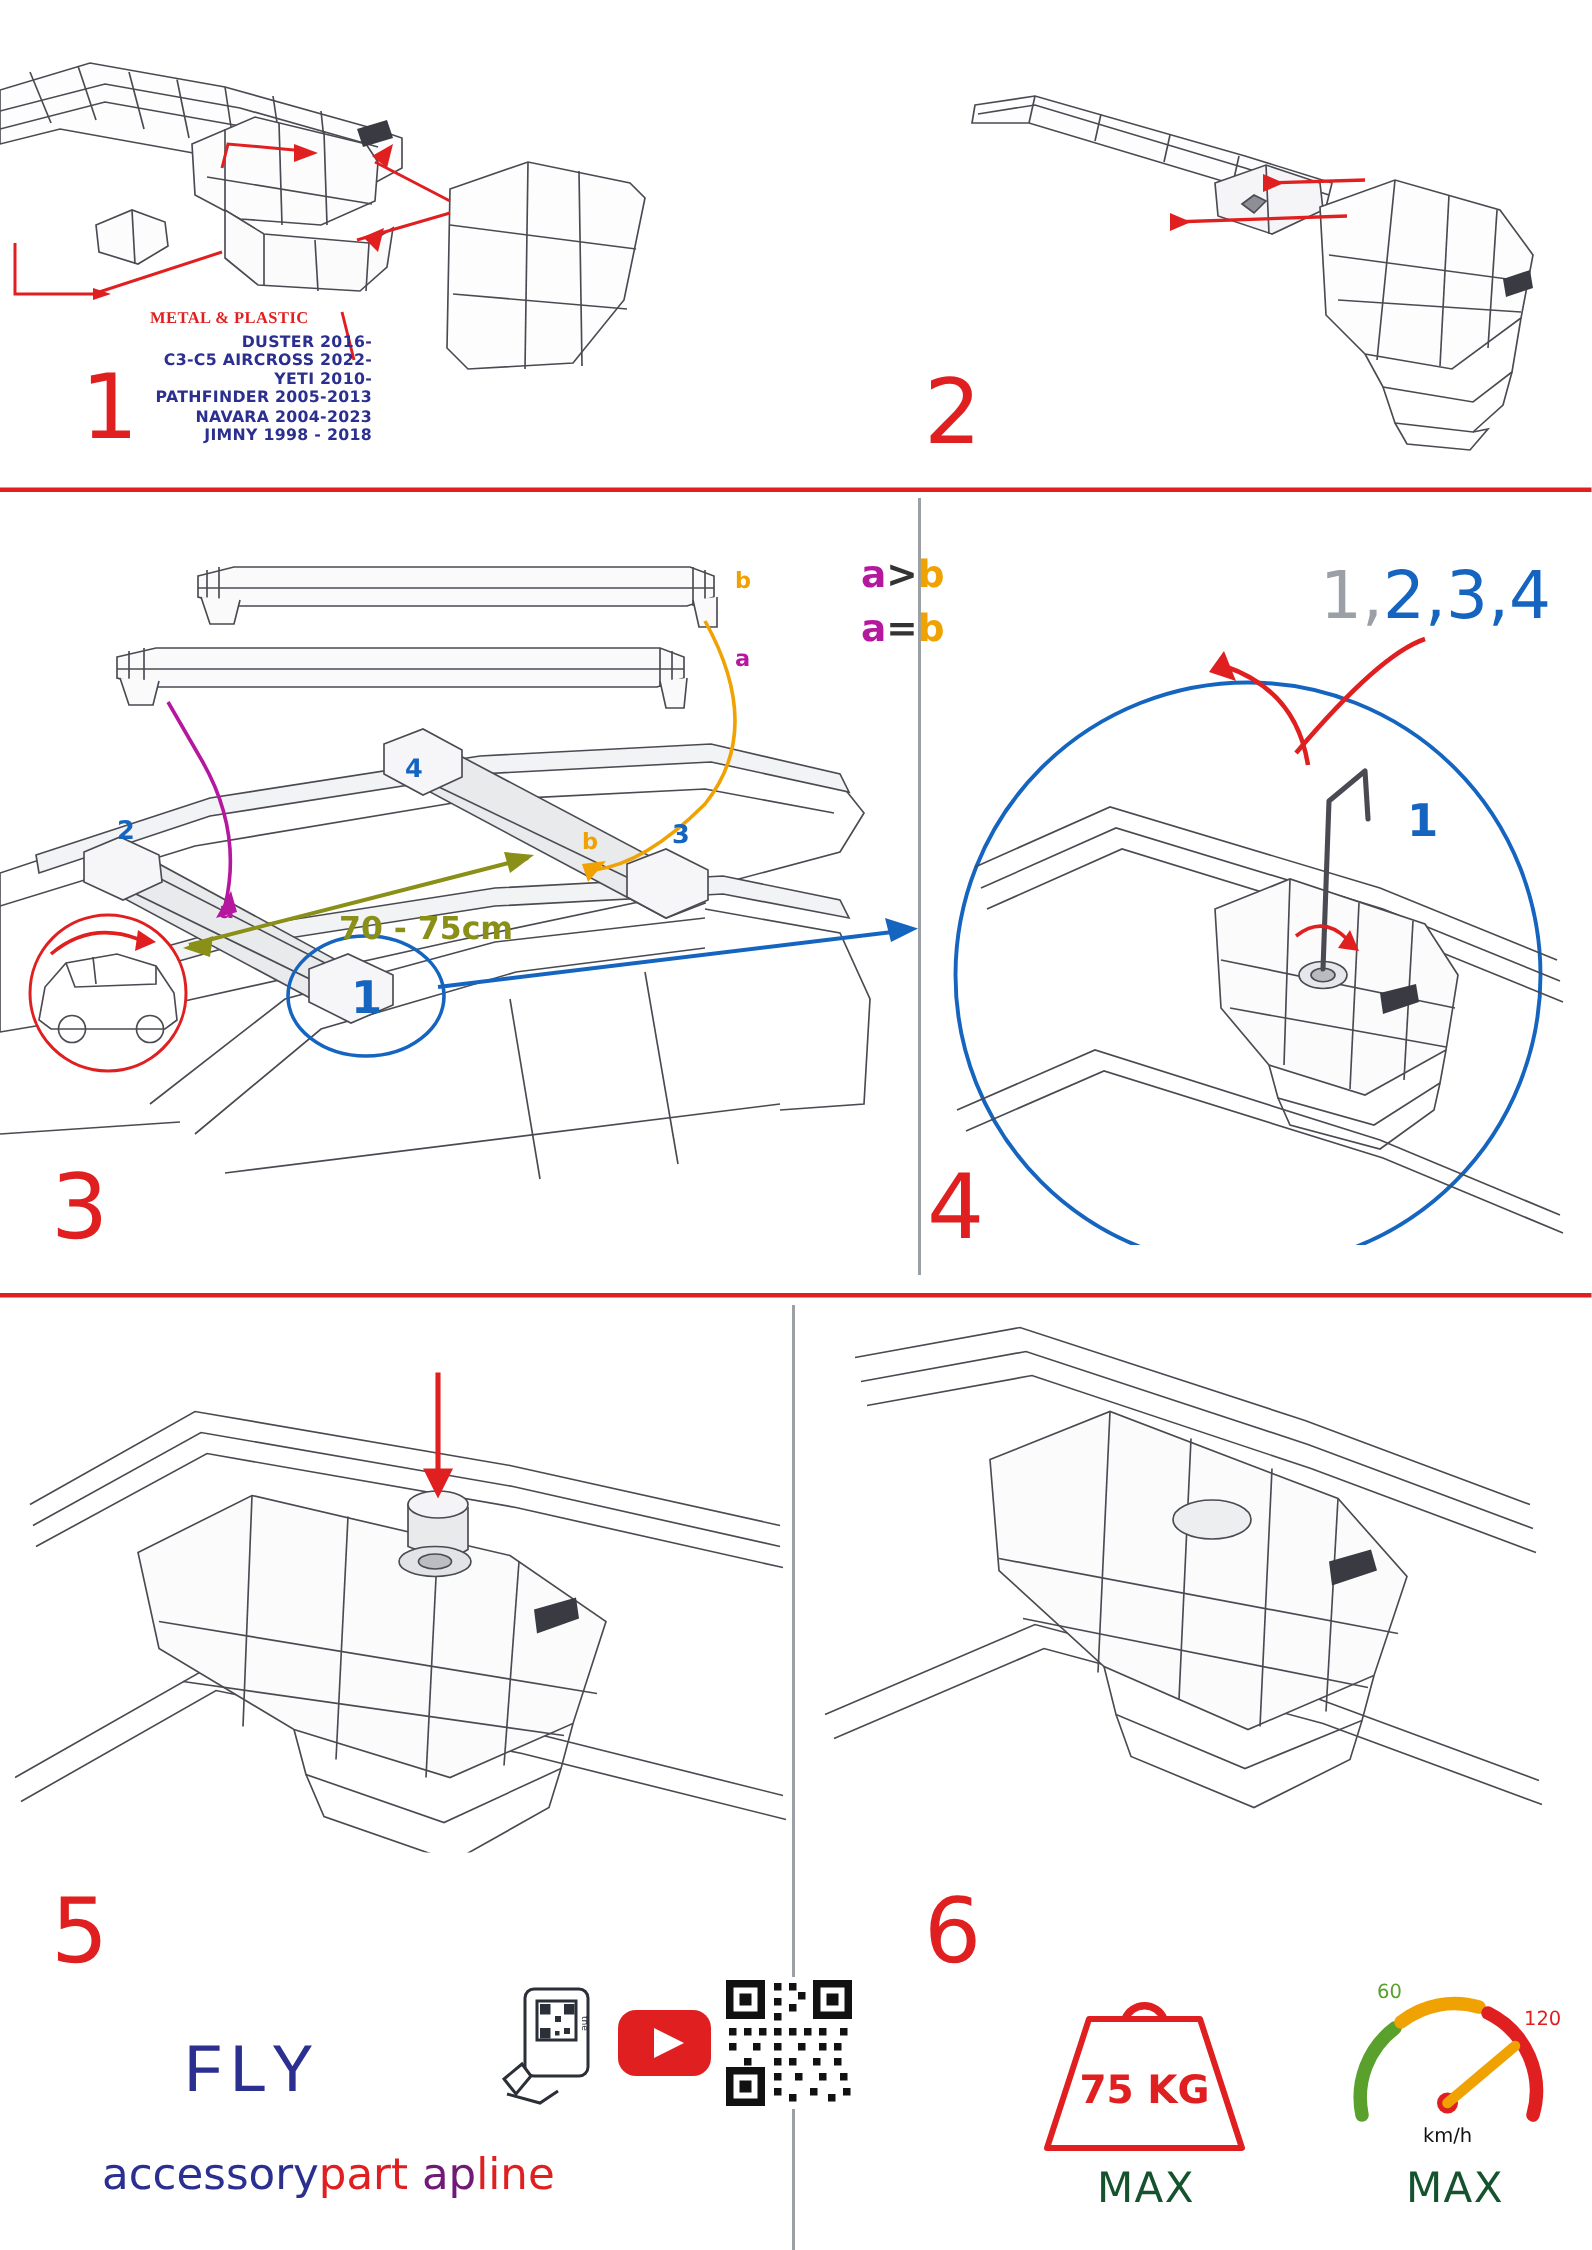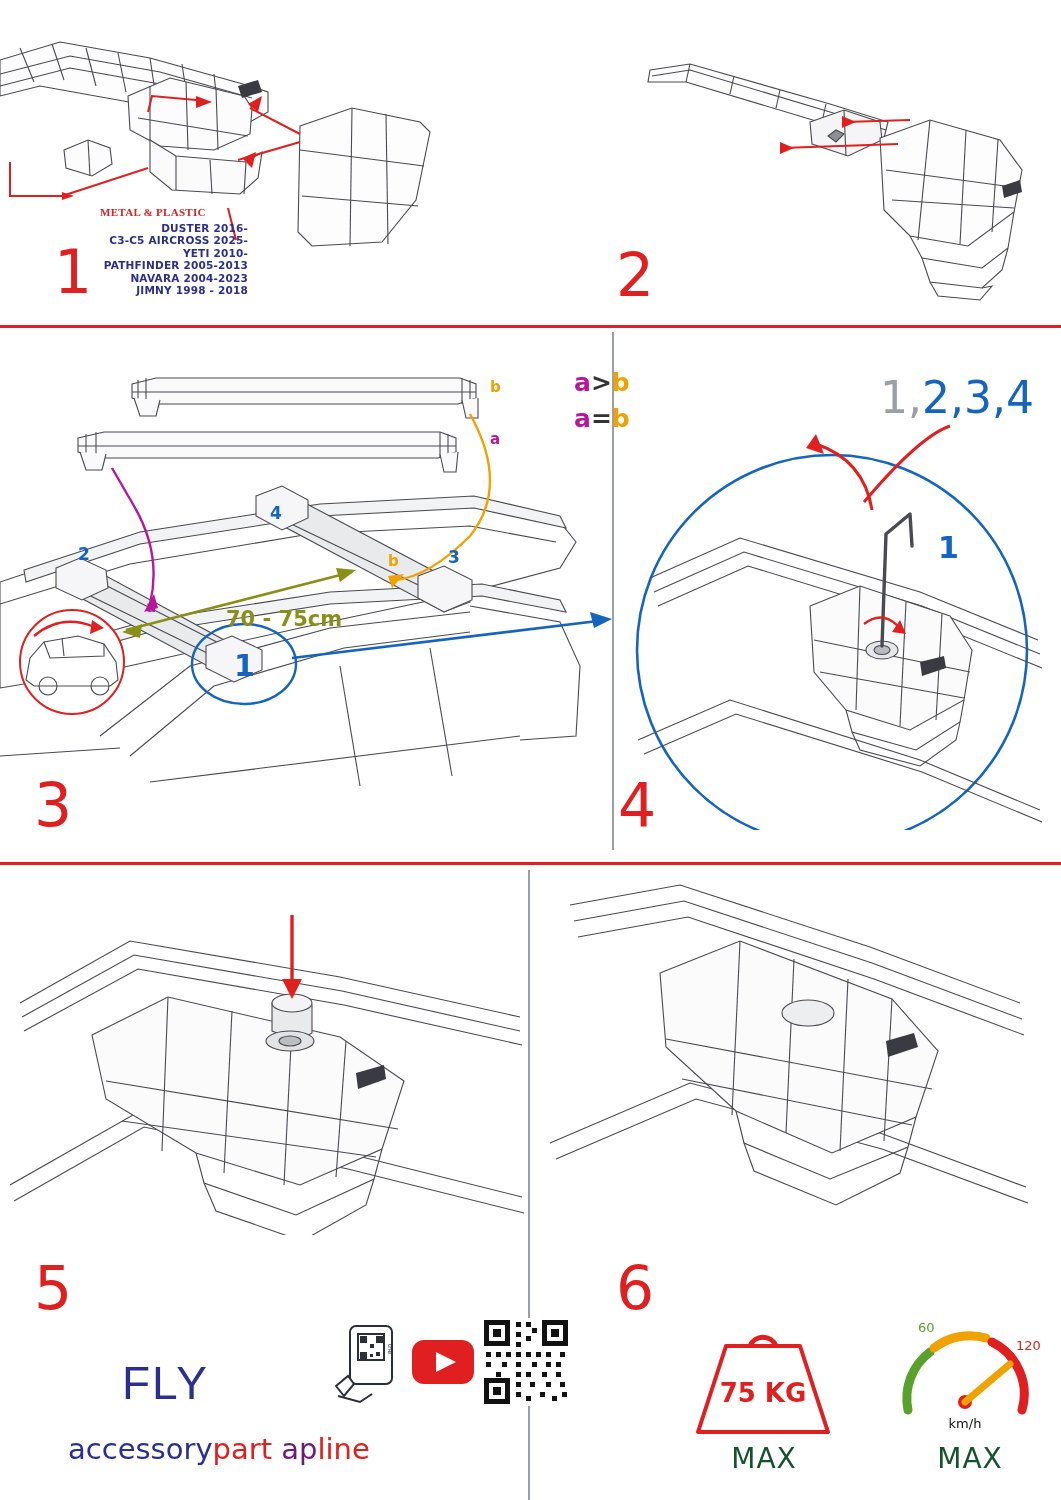--- a/index.html
+++ b/index.html
@@ -10,21 +10,21 @@
   .stepnum{position:absolute;color:#e02020;font-family:"DejaVu Sans",sans-serif;font-weight:400;line-height:1;}
   svg{display:block;}
   .lbl{position:absolute;font-family:"DejaVu Sans",sans-serif;}
   .metaltitle{color:#e02020;font-size:11px;font-weight:bold;letter-spacing:.3px;text-align:left;font-family:Liberation Serif, serif;}
   .metallist{color:#2b2f8f;font-size:10.5px;font-weight:bold;line-height:1.18;text-align:right;letter-spacing:.2px;}
   .ab{font-size:25px;font-weight:bold;font-family:"DejaVu Sans",sans-serif;}
   .dimtxt{color:#8a8f17;font-size:21px;font-weight:bold;font-family:"DejaVu Sans",sans-serif;}
   .bignum1234{font-size:44px;font-weight:normal;font-family:"DejaVu Sans",sans-serif;}
   .circnum{color:#1565c0;font-size:30px;font-weight:bold;font-family:"DejaVu Sans",sans-serif;}
   .smalltag{font-size:15px;font-weight:bold;font-family:"DejaVu Sans",sans-serif;}
-  .flyword{color:#2b2f8f;font-size:46px;letter-spacing:2px;font-family:Liberation Sans, sans-serif;}
+  .flyword{color:#2b2f8f;font-size:46px;letter-spacing:2px;font-family:Liberation Mono, monospace;}
   .brandline{font-size:29px;font-family:"DejaVu Sans",sans-serif;}
   .maxtxt{font-size:28px;color:#14532d;font-family:"DejaVu Sans",sans-serif;letter-spacing:1px;}
   .kgtxt{fill:#e02020;font-size:26px;font-weight:bold;font-family:"DejaVu Sans",sans-serif;}
 </style>
 </head>
 <body>
 
 <div class="page">
 
   <svg width="540" height="318" style="position:absolute;left:0;top:0">
@@ -75,21 +75,21 @@
       <polygon points="248,104 262,96 258,112"></polygon>
       <polygon points="196,96 212,102 196,108"></polygon>
       <polygon points="242,158 256,152 252,168"></polygon>
       <polygon points="62,192 74,196 62,200"></polygon>
     </g>
   </svg>
 
   <div class="lbl metaltitle" style="left:100px;top:206px;width:148px;">METAL &amp; PLASTIC</div>
   <div class="lbl metallist" style="left:66px;top:222px;width:182px;">
     <div>DUSTER 2016-</div>
-    <div>C3-C5 AIRCROSS 2025-</div>
+    <div>C3-C5 AIRCROSS 2022-</div>
     <div>YETI 2010-</div>
     <div>PATHFINDER 2005-2013</div>
     <div>NAVARA 2004-2023</div>
     <div>JIMNY 1998 - 2018</div>
   </div>
   <div class="stepnum" style="left:54px;top:242px;font-size:60px;">1</div>
 
   <svg width="420" height="300" style="position:absolute;left:630px;top:30px">
     <g fill="none" stroke="#4a4a52" stroke-width="1.1">
       <path d="M20 40 L60 34 L200 74 L258 92 L254 108 L196 94 L56 52 L18 52 Z" fill="#fdfdfe"></path>

